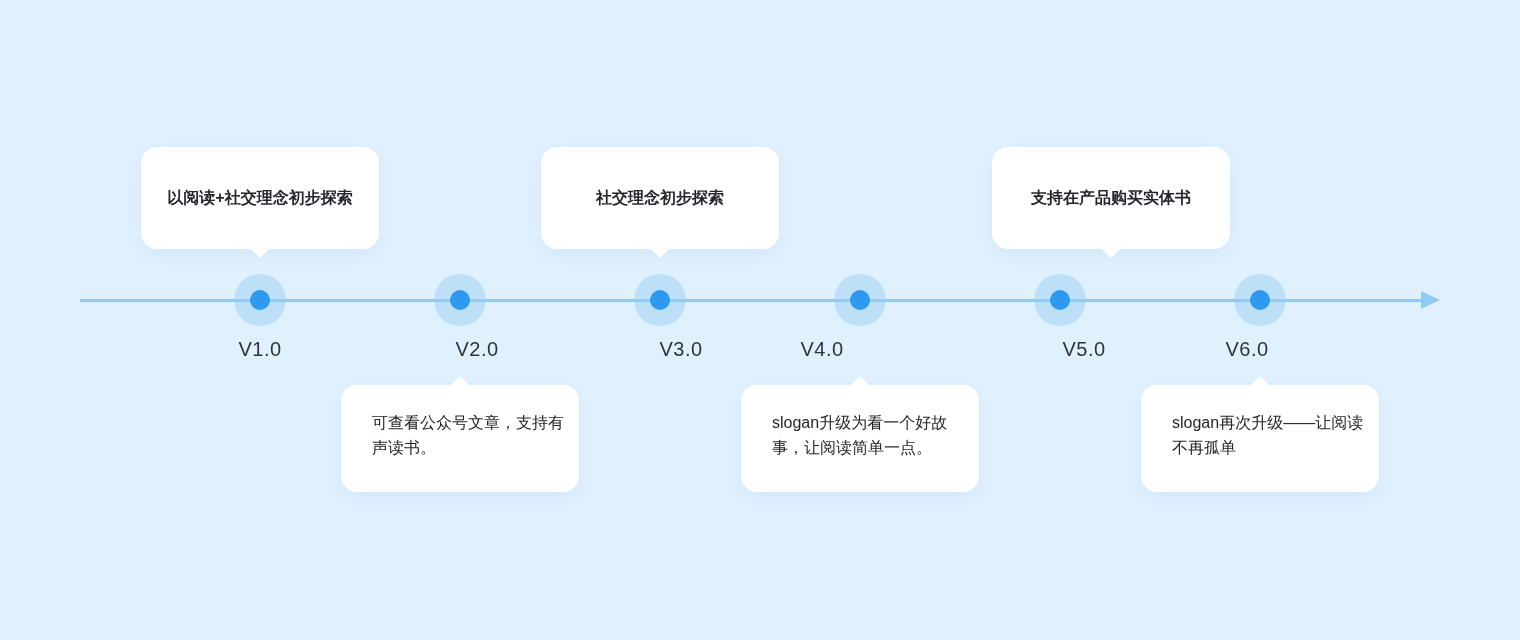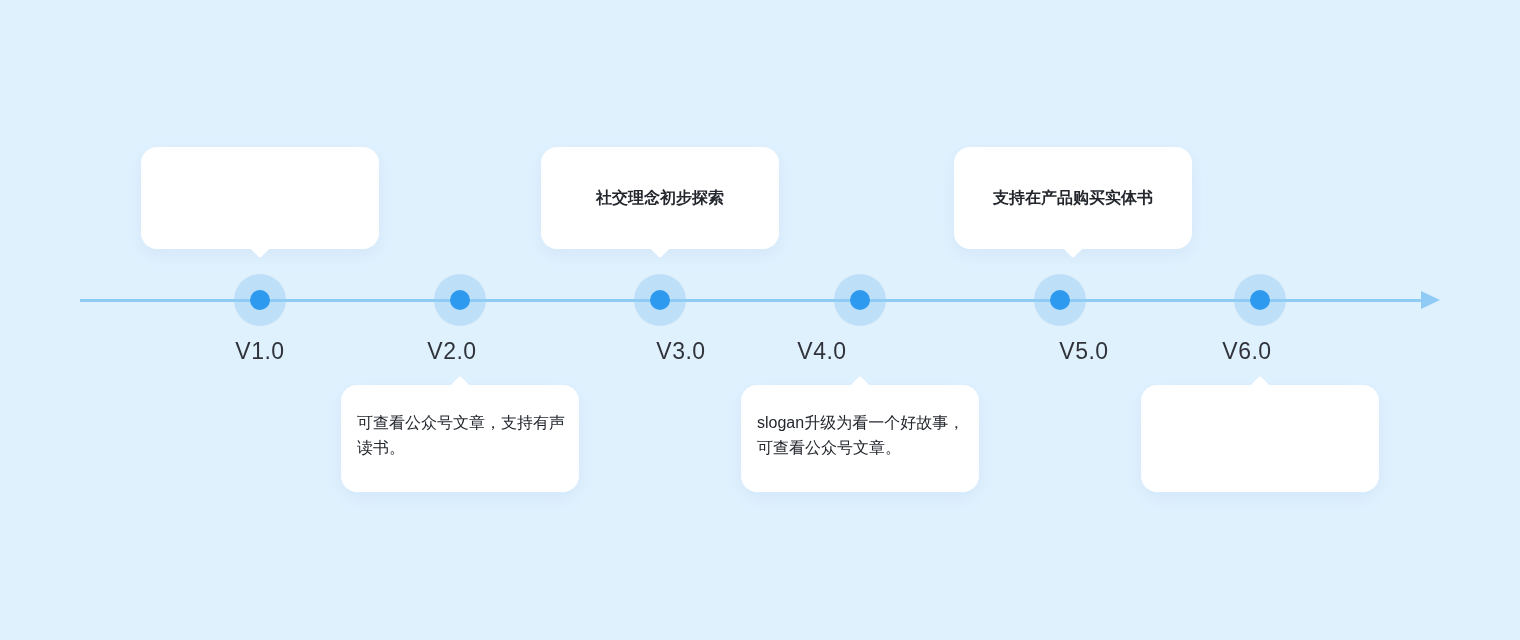--- a/index.html
+++ b/index.html
@@ -32,107 +32,109 @@
   }
   .dot{
     position:absolute;top:290px;
     width:20px;height:20px;border-radius:50%;
     background:var(--dot,#2E9AEF);
     z-index:3;
   }
   .vlabel{
     position:absolute;top:338px;
     width:120px;text-align:center;
-    font-size:23px;letter-spacing:.5px;
+    font-size:20px;letter-spacing:.5px;
     color:var(--version-label,#30343A);
     z-index:2;
   }
   .bubble{
     position:absolute;width:238px;
     background:var(--bubble-background,#FFFFFF);
     border-radius:16px;
     box-shadow:0 6px 18px rgba(110,160,210,.10);
     z-index:4;
   }
   .bubble.top{
     top:147px;height:102px;
     display:flex;align-items:center;justify-content:center;
   }
   .bubble.bottom{top:385px;height:107px;}
   .note{color:var(--note-text,#23272D);font-size:16px;}
   .top-note{font-weight:600;text-align:center;padding:0 14px;}
-  .bottom-note{font-weight:400;line-height:25px;padding:25px 13px 0 16px;}
+  .bottom-note{font-weight:400;line-height:25px;padding:25px 13px 0 16px;margin-left:15px;}
   .tail{
     position:absolute;left:50%;
     width:15px;height:15px;border-radius:2px;
     background:var(--bubble-background,#FFFFFF);
     transform:translateX(-50%) rotate(45deg);
   }
   .tail-bottom{bottom:-6px;}
   .tail-top{top:-6px;}
 </style>
 </head>
 <body>
 
 <div class="canvas">
 
   <div class="axis"></div>
   <div class="axis-arrow"></div>
 
   <div>
     <div class="bubble top" style="left:141px">
+      <div class="note top-note">以阅读+社交理念初步探索</div>
       <div class="tail tail-bottom"></div>
     </div>
     <div class="halo" style="left:234px"></div>
     <div class="dot" style="left:250px"></div>
     <div class="vlabel" style="left:200px">V1.0</div>
   </div>
 
   <div>
     <div class="bubble bottom" style="left:341px">
       <div class="note bottom-note">可查看公众号文章，支持有声读书。</div>
       <div class="tail tail-top"></div>
     </div>
     <div class="halo" style="left:434px"></div>
     <div class="dot" style="left:450px"></div>
-    <div class="vlabel" style="left:392px">V2.0</div>
+    <div class="vlabel" style="left:417px">V2.0</div>
   </div>
 
   <div>
     <div class="bubble top" style="left:541px">
       <div class="note top-note">社交理念初步探索</div>
       <div class="tail tail-bottom"></div>
     </div>
     <div class="halo" style="left:634px"></div>
     <div class="dot" style="left:650px"></div>
     <div class="vlabel" style="left:621px">V3.0</div>
   </div>
 
   <div>
     <div class="bubble bottom" style="left:741px">
-      <div class="note bottom-note">slogan升级为看一个好故事，可查看公众号文章。</div>
+      <div class="note bottom-note">slogan升级为看一个好故事，让阅读简单一点。</div>
       <div class="tail tail-top"></div>
     </div>
     <div class="halo" style="left:834px"></div>
     <div class="dot" style="left:850px"></div>
     <div class="vlabel" style="left:762px">V4.0</div>
   </div>
 
   <div>
-    <div class="bubble top" style="left:954px">
+    <div class="bubble top" style="left:992px">
       <div class="note top-note">支持在产品购买实体书</div>
       <div class="tail tail-bottom"></div>
     </div>
     <div class="halo" style="left:1034px"></div>
     <div class="dot" style="left:1050px"></div>
     <div class="vlabel" style="left:1024px">V5.0</div>
   </div>
 
   <div>
     <div class="bubble bottom" style="left:1141px">
+      <div class="note bottom-note">slogan再次升级——让阅读不再孤单</div>
       <div class="tail tail-top"></div>
     </div>
     <div class="halo" style="left:1234px"></div>
     <div class="dot" style="left:1250px"></div>
     <div class="vlabel" style="left:1187px">V6.0</div>
   </div>
 
 </div>
 
 </body></html>

